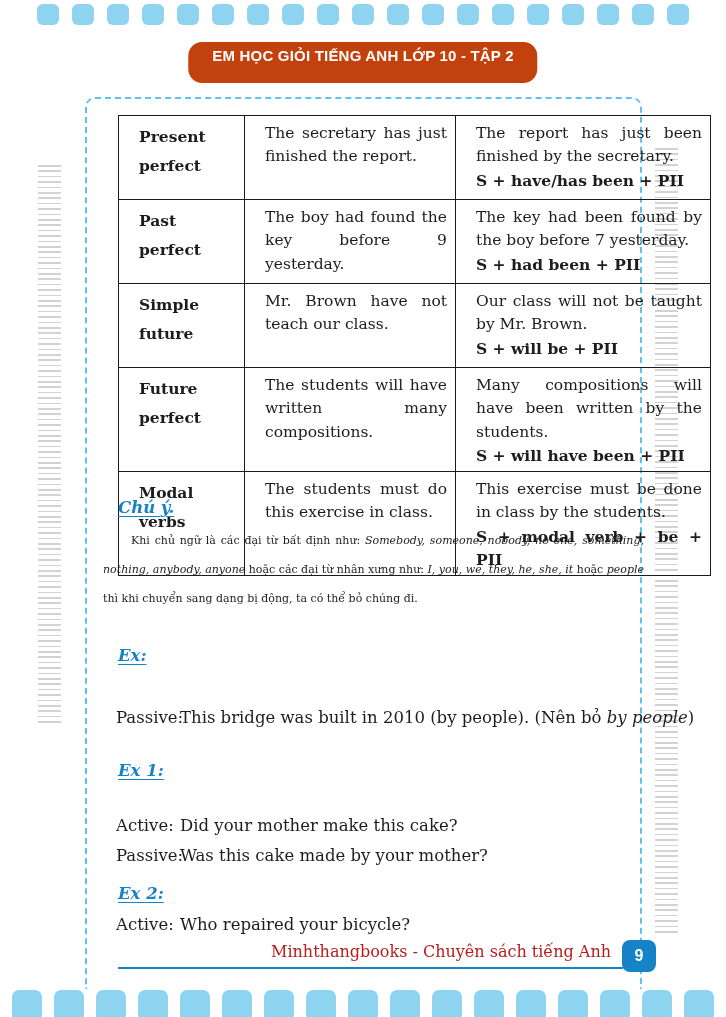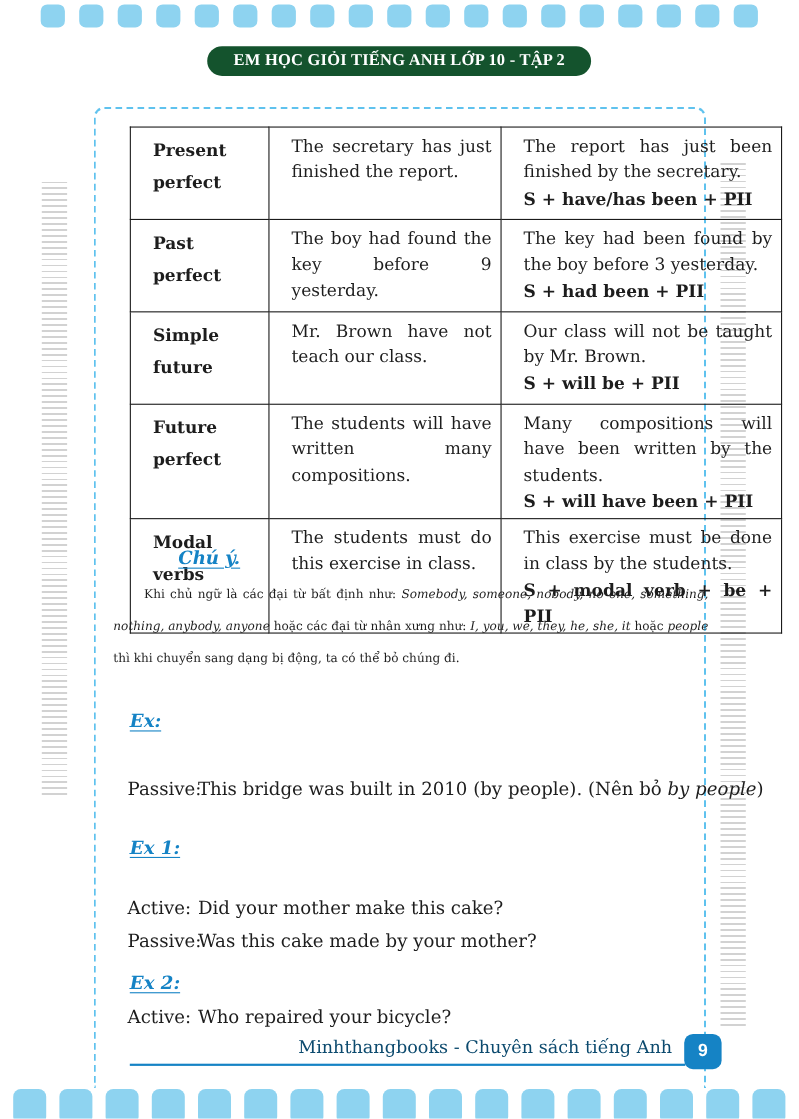--- a/index.html
+++ b/index.html
@@ -12,23 +12,23 @@
   
   .deco-row { position:absolute; left:0; right:0; display:flex; justify-content:center; }
   .deco-row.top { top:4px; gap:13px; }
   .deco-row.bottom { bottom:-5px; gap:12px; }
   .deco-row.top .tab { width:22px; height:21px; background:#8ed3f0; border-radius:6px; flex:0 0 auto; }
   .deco-row.bottom .tab { width:30px; height:32px; background:#8ed3f0; border-radius:7px; flex:0 0 auto; }
 
   
   .banner {
     position:absolute; top:42px; left:50%; transform:translateX(-50%);
-    background:#14532d; color:#ffffff; border-radius:14px;
-    font-family:Liberation Serif, serif; font-weight:bold; font-size:15px;
-    height:27px; line-height:27px; padding:0 24px; white-space:nowrap; letter-spacing:0.2px;
+    background:#c2410c; color:#ffffff; border-radius:14px;
+    font-family:Liberation Sans, sans-serif; font-weight:bold; font-size:15px;
+    height:41px; line-height:27px; padding:0 24px; white-space:nowrap; letter-spacing:0.2px;
   }
 
   
   .stripe {
     position:absolute; width:23px;
     background:repeating-linear-gradient(180deg, #d2d2d2 0 1.6px, transparent 1.6px 5.4px);
   }
   .stripe.left  { left:38px;  top:165px; height:560px; }
   .stripe.right { left:655px; top:148px; height:788px; }
 
@@ -68,21 +68,21 @@
   }
 
   
   .line { position:absolute; left:116px; width:528px; font-size:16.5px; white-space:nowrap; }
   .line .label { display:inline-block; width:64px; }
 
   
   .footer {
     position:absolute; left:118px; top:942px; width:505px;
     border-bottom:2.5px solid #1583c5; padding:0 12px 6px 0;
-    text-align:right; color:#0c4a6e; font-size:16px;
+    text-align:right; color:#b91c1c; font-size:16px;
     box-sizing:border-box;
   }
   .page-tab {
     position:absolute; left:622px; top:940px; width:34px; height:32px;
     background:#1583c5; border-radius:8px; color:#ffffff;
     font-family:"Liberation Sans", sans-serif; font-weight:bold; font-size:16px;
     display:flex; align-items:center; justify-content:center;
   }
 </style>
 </head>
@@ -128,21 +128,21 @@
         <td class="col-active">The secretary has just finished the report.</td>
         <td class="col-passive">
           <span>The report has just been finished by the secretary.</span>
           <span class="formula">S + have/has been + PII</span>
         </td>
       </tr>
       <tr>
         <td class="col-tense">Past perfect</td>
         <td class="col-active">The boy had found the key before 9 yesterday.</td>
         <td class="col-passive">
-          <span>The key had been found by the boy before 3 yesterday.</span>
+          <span>The key had been found by the boy before 7 yesterday.</span>
           <span class="formula">S + had been + PII</span>
         </td>
       </tr>
       <tr>
         <td class="col-tense">Simple future</td>
         <td class="col-active">Mr. Brown have not teach our class.</td>
         <td class="col-passive">
           <span>Our class will not be taught by Mr. Brown.</span>
           <span class="formula">S + will be + PII</span>
         </td>
@@ -159,21 +159,21 @@
         <td class="col-tense">Modal verbs</td>
         <td class="col-active">The students must do this exercise in class.</td>
         <td class="col-passive">
           <span>This exercise must be done in class by the students.</span>
           <span class="formula">S + modal verb + be + PII</span>
         </td>
       </tr>
     </tbody>
   </table>
 
-  <div class="ex-heading" style="top:498px;padding-left:44px;">Chú ý.</div>
+  <div class="ex-heading" style="top:498px;">Chú ý.</div>
 
   <p class="note-paragraph"><span>Khi chủ ngữ là các đại từ bất định như: </span><em>Somebody, someone, nobody, no one, something, nothing, anybody, anyone</em><span> hoặc các đại từ nhân xưng như: </span><em>I, you, we, they, he, she, it</em><span> hoặc </span><em>people</em><span> thì khi chuyển sang dạng bị động, ta có thể bỏ chúng đi.</span></p>
 
   <div class="ex-heading" style="top:646px;">Ex:</div>
 
   <div class="line" style="top:708px;">
     <span class="label">Passive:</span><span><span>This bridge was built in 2010 (by people). (Nên bỏ </span><em>by people</em><span>)</span></span>
   </div>
 
 

